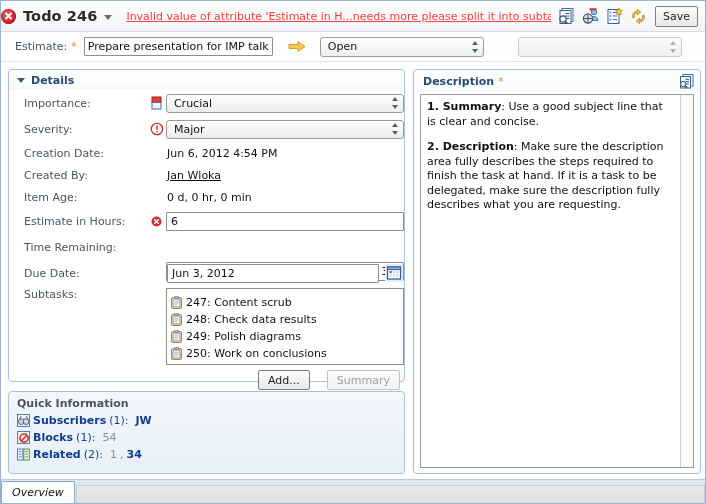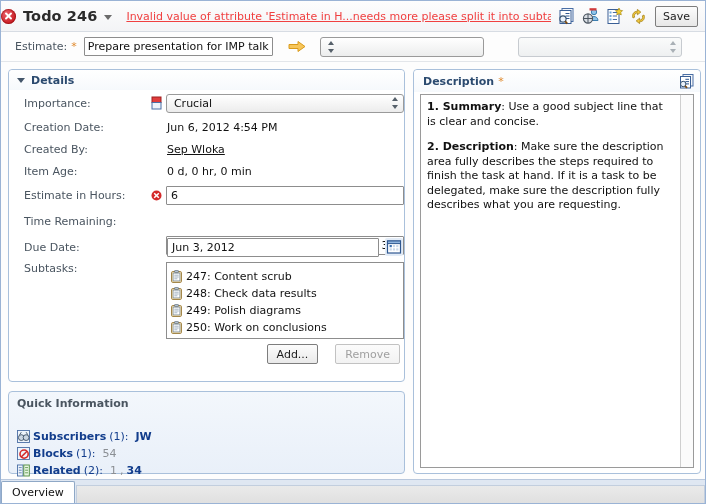--- a/index.html
+++ b/index.html
@@ -165,21 +165,21 @@
   }
   .btn.disabled { color:#a0a0a0; border-color:#c2c2c2;
     background:linear-gradient(to bottom,#fbfbfb,#f2f2f2); cursor:default; }
 
   #quickinfo {
     position:absolute; left:7px; top:390px; width:397px; height:83px;
     border:1px solid #a9c0db; border-radius:4px;
     background:linear-gradient(to bottom,#f3f7fc 0%,#e9f0f9 100%);
     padding:5px 0 0 8px;
   }
-  #qi-title { font-size:11px; font-weight:bold; color:#4a5560; margin-bottom:18px; }
+  #qi-title { font-size:11px; font-weight:bold; color:#4a5560; margin-bottom:2px; }
   .qi-row { display:flex; align-items:center; height:17px; font-size:11px; }
   .qi-row .qi-ico { width:16px; flex:none; display:flex; align-items:center; }
   .qi-label { color:#123d8c; font-weight:bold; margin-right:3px; }
   .qi-count { color:#123d8c; font-weight:normal; }
   .qi-vals { margin-left:7px; }
   .qi-val-strong { color:#123d8c; font-weight:bold; }
   .qi-val-dim { color:#8b8f94; }
 
   #description-panel {
     position:absolute; left:412px; top:68px; width:288px; height:405px;
@@ -207,21 +207,21 @@
   }
 
   
   #tabbar {
     position:absolute; left:0; bottom:0; width:704px; height:24px;
     background:#dfe7f2; border-top:1px solid #b9c8dd; display:flex; align-items:flex-end;
   }
   #tab-overview {
     height:22px; padding:0 10px; display:flex; align-items:center;
     background:#ffffff; border:1px solid #8fa8c6; border-bottom:none;
-    font-size:11px; color:#111; cursor:pointer; border-top-left-radius:2px; border-top-right-radius:2px;
+    font-size:11px; color:#111; cursor:pointer; border-top-left-radius:2px; border-top-right-radius:2px;font-style:italic;
   }
   #tab-rest {
     flex:1; height:18px; margin-left:1px;
     background:linear-gradient(to bottom,#eaeaea,#e0e0e0);
     border:1px solid #c2cede; border-bottom:none;
   }
 </style>
 </head>
 <body>
 
@@ -277,20 +277,21 @@
   </div>
 
   <div id="summary-row">
     <span id="summary-label" class="field-label">Estimate:</span>
     <span class="req-star">*</span>
     <input id="summary-input" type="text" value="Prepare presentation for IMP talk" style="">
     <svg class="arrow-right" viewBox="0 0 18 13">
       <path d="M1 4.5 h9 V1.5 L17 6.5 L10 11.5 V8.5 H1 z" fill="#f7c65a" stroke="#d99b1c" stroke-width="1"></path>
     </svg>
     <div id="state-select">
+      <span class="lbl">Open</span>
       <span class="spin"></span>
     </div>
     <div id="resolution-select">
       <span class="lbl"></span>
       <span class="spin muted"></span>
     </div>
   </div>
 
   <div id="details-panel">
     <div id="details-header">
@@ -305,31 +306,45 @@
           <rect x="1" y="1" width="9" height="5.5" fill="#e03c3c" stroke="#9e1f1f" stroke-width="1"></rect>
           <rect x="1" y="6.5" width="9" height="6.5" fill="#eef3fa" stroke="#4a6fa5" stroke-width="1"></rect>
         </svg>
       </span>
       <div class="combo">
         <span class="lbl">Crucial</span>
         <span class="spin"></span>
       </div>
     </div>
 
+    <div class="row">
+      <span class="lab">Severity:</span>
+      <span class="icon-slot">
+        <svg width="14" height="14" viewBox="0 0 14 14">
+          <circle cx="7" cy="7" r="5.7" fill="#ffffff" stroke="#d02a2a" stroke-width="1.3"></circle>
+          <rect x="6.3" y="3.6" width="1.4" height="4.4" fill="#d02a2a"></rect>
+          <rect x="6.3" y="8.9" width="1.4" height="1.5" fill="#d02a2a"></rect>
+        </svg>
+      </span>
+      <div class="combo">
+        <span class="lbl">Major</span>
+        <span class="spin"></span>
+      </div>
+    </div>
 
     <div class="row" style="height:22px">
       <span class="lab">Creation Date:</span>
       <span class="icon-slot"></span>
       <span class="val">Jun 6, 2012 4:54 PM</span>
     </div>
 
     <div class="row" style="height:22px">
       <span class="lab">Created By:</span>
       <span class="icon-slot"></span>
-      <span class="val link">Sep Wloka</span>
+      <span class="val link">Jan Wloka</span>
     </div>
 
     <div class="row" style="height:22px">
       <span class="lab">Item Age:</span>
       <span class="icon-slot"></span>
       <span class="val">0 d, 0 hr, 0 min</span>
     </div>
 
     <div class="row">
       <span class="lab">Estimate in Hours:</span>
@@ -420,21 +435,21 @@
             <line x1="3.3" y1="7" x2="7.7" y2="7" stroke="#8aa0b4" stroke-width=".8"></line>
             <line x1="3.3" y1="8.8" x2="6.4" y2="8.8" stroke="#8aa0b4" stroke-width=".8"></line>
           </svg>
           <span>250: Work on conclusions</span>
         </div>
       </div>
     </div>
 
     <div id="addremove">
       <div class="btn">Add...</div>
-      <div class="btn disabled">Remove</div>
+      <div class="btn disabled">Summary</div>
     </div>
   </div>
 
   <div id="quickinfo">
     <div id="qi-title">Quick Information</div>
 
     <div class="qi-row">
       <span class="qi-ico">
         <svg width="13" height="13" viewBox="0 0 13 13">
           <rect x="0.5" y="0.5" width="12" height="12" fill="#eef4fb" stroke="#4a6fa5" stroke-width=".9"></rect>

